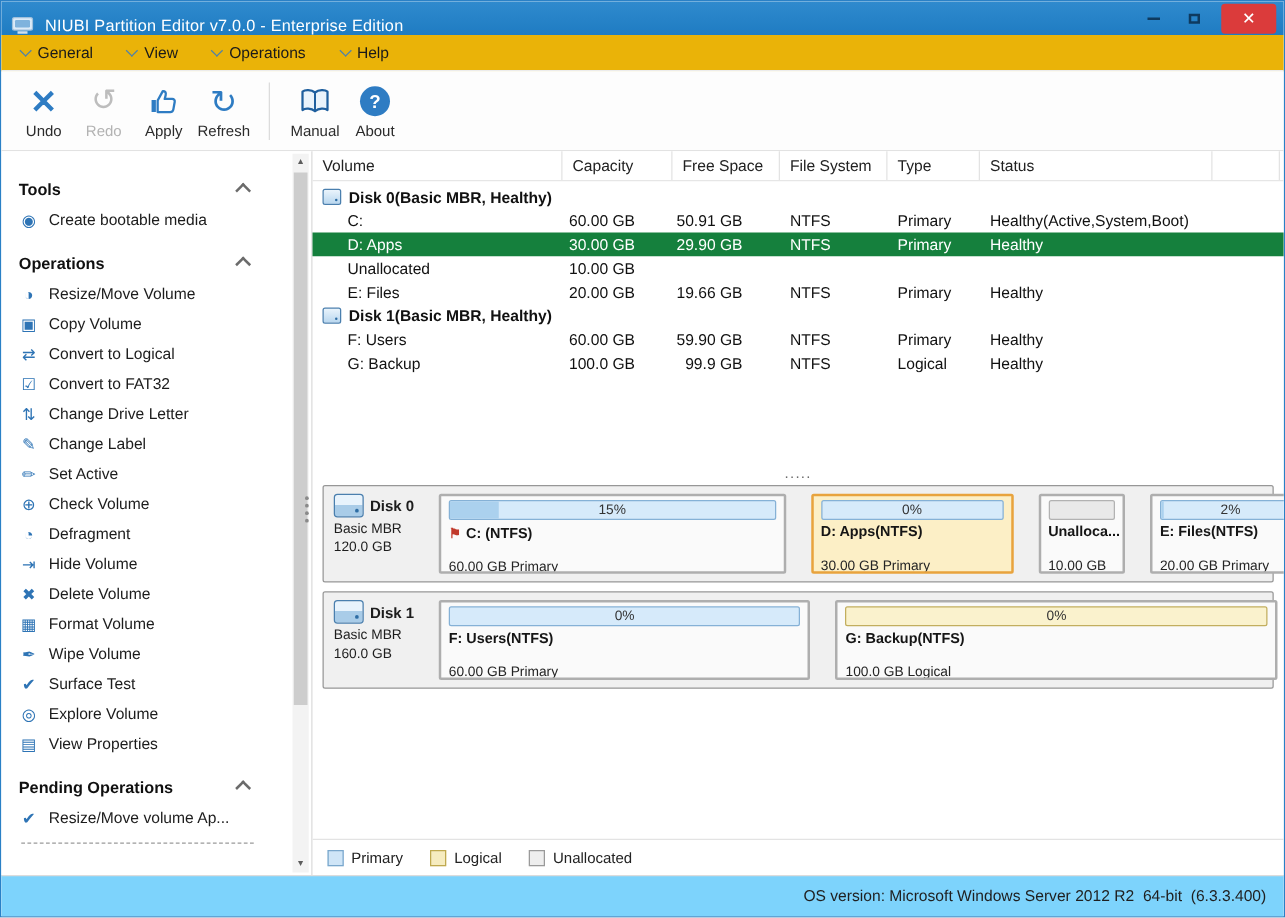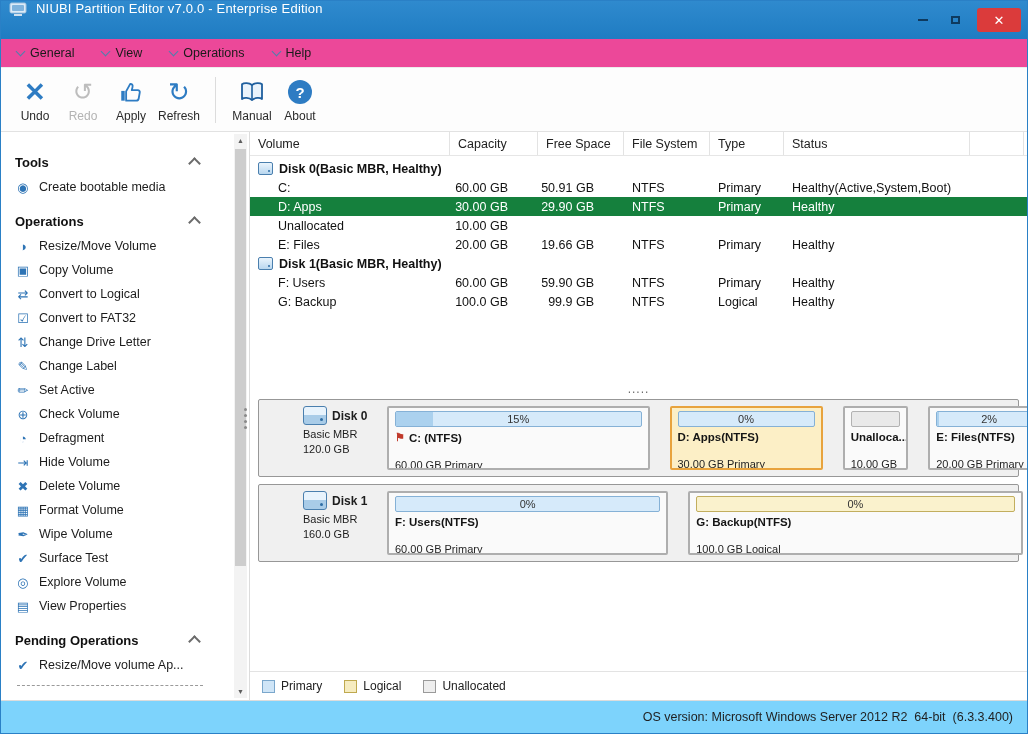--- a/index.html
+++ b/index.html
@@ -1,31 +1,31 @@
 <!DOCTYPE html>
 <html><head>
 <meta charset="utf-8">
 <style>
   html,body{margin:0;padding:0;background:#d8d8d8;}
   #window{width:1028px;height:734px;box-sizing:border-box;border:1px solid #2a80c6;background:#fff;
     font-family:"Liberation Sans",sans-serif;display:flex;flex-direction:column;position:relative;overflow:hidden;}
 
   
-  .titlebar{height:38px;background:linear-gradient(#2f8ace,#1f7cc2);display:flex;align-items:flex-start;
+  .titlebar{height:27px;background:linear-gradient(#2f8ace,#1f7cc2);display:flex;align-items:flex-end;
     color:#fff;padding-left:8px;flex:0 0 auto;}
   .app-icon{width:20px;height:16px;margin-right:7px;display:flex;align-items:center;}
   .title{font-size:13px;letter-spacing:.2px;}
   .win-controls{margin-left:auto;display:flex;align-items:center;height:100%;}
   .win-btn{width:32px;height:22px;display:flex;align-items:center;justify-content:center;cursor:default;}
   .glyph-min{width:10px;height:2px;background:#0e3a5f;}
   .glyph-max{width:9px;height:8px;border:2px solid #0e3a5f;box-sizing:border-box;}
   .win-btn.close{width:44px;height:24px;background:#db3b3b;border-radius:3px;color:#fff;font-size:13px;margin-right:6px;margin-left:6px;}
 
   
-  .menubar{height:28px;background:#ec4899;display:flex;align-items:center;padding-left:16px;gap:28px;
+  .menubar{height:28px;background:#eab308;display:flex;align-items:center;padding-left:16px;gap:28px;
     font-size:12.5px;color:#1a1a1a;border-bottom:1px solid #ececec;flex:0 0 auto;}
   .menu-item{display:flex;align-items:center;gap:6px;}
   .chev-down{width:6px;height:6px;border-right:1.6px solid #4d81ad;border-bottom:1.6px solid #4d81ad;
     transform:rotate(45deg);margin-top:-3px;}
 
   
   .toolbar{height:63px;background:#fdfdfd;display:flex;align-items:center;padding-left:10px;
     border-bottom:1px solid #e2e2e2;flex:0 0 auto;}
   .tb-item{width:48px;display:flex;flex-direction:column;align-items:center;gap:1px;}
   .tb-ico{height:32px;display:flex;align-items:center;justify-content:center;font-size:26px;line-height:1;}
@@ -75,21 +75,21 @@
   .td.num{padding-left:0;}
   .trow.selected{background:#15803d;color:#fff;}
   .disk-ico{width:13px;height:11px;border:1px solid #4a7fae;border-radius:2px;flex:0 0 auto;
     background:linear-gradient(#eaf4fc,#b9d7ef);position:relative;}
   .disk-ico::after{content:"";position:absolute;right:2px;bottom:2px;width:2px;height:2px;background:#2e6da4;border-radius:50%;}
   .splitter{position:absolute;bottom:1px;left:50%;transform:translateX(-50%);color:#6a6a6a;font-size:12px;
     letter-spacing:1px;line-height:8px;}
 
   
   .diskmap{flex:1;padding:5px 8px 0 8px;display:flex;flex-direction:column;gap:7px;min-height:0;}
-  .disk-block{height:78px;border:1px solid #979797;background:#f0f0f0;border-radius:2px;display:flex;flex:0 0 auto;box-sizing:border-box;padding-left:36px;}
+  .disk-block{height:78px;border:1px solid #979797;background:#f0f0f0;border-radius:2px;display:flex;flex:0 0 auto;box-sizing:border-box;}
   .disk-info{width:80px;flex:0 0 auto;padding:6px 0 2px 8px;color:#1d1d1d;}
   .d-top{display:flex;align-items:center;gap:5px;}
   .disk-big-ico{width:22px;height:17px;border:1px solid #4a7fae;border-radius:3px;flex:0 0 auto;
     background:linear-gradient(#e8f3fc 0 45%,#a9cce8 45% 100%);position:relative;}
   .disk-big-ico::after{content:"";position:absolute;right:3px;bottom:3px;width:3px;height:3px;background:#2e6da4;border-radius:50%;}
   .d-name{font-weight:bold;font-size:12px;}
   .d-sub{font-size:11px;margin-top:3px;}
   .parts{flex:1;display:flex;gap:20px;padding:6px 6px 6px 4px;min-width:0;}
   .part{box-sizing:border-box;border:2px solid #aeaeae;background:#fafafa;border-radius:2px;
     padding:3px 6px;display:flex;flex-direction:column;overflow:hidden;min-width:0;}

